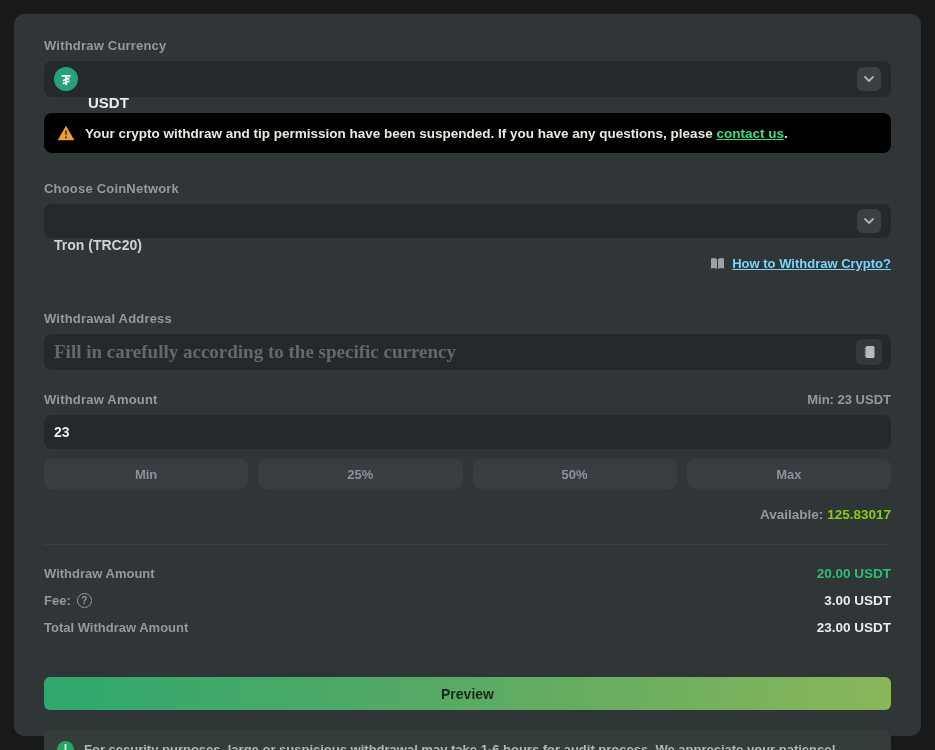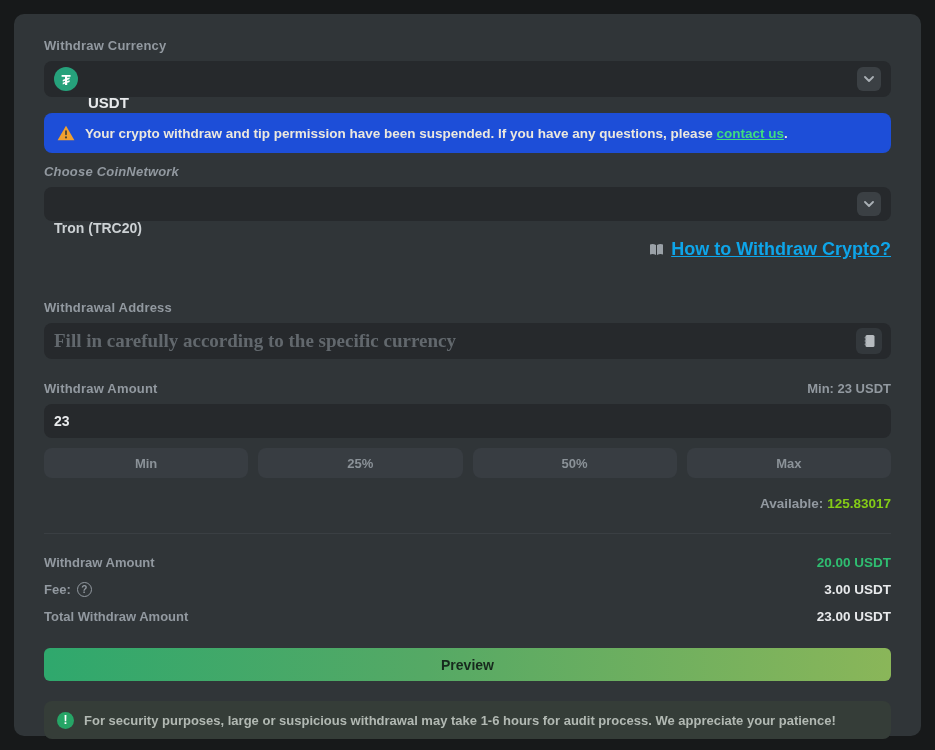--- a/index.html
+++ b/index.html
@@ -50,48 +50,48 @@
     width: 24px; height: 24px;
     background: #3b4044;
     border-radius: 6px;
     display: flex; align-items: center; justify-content: center;
     flex: 0 0 auto;
   }
   .chev-btn svg { display: block; }
   .banner-warning {
     margin-top: 16px;
     height: 40px;
-    background: #1d4ed8;
+    background: #000000;
     border-radius: 8px;
     display: flex; align-items: center;
     padding: 0 13px;
     gap: 10px;
     font-size: 13.5px;
     font-weight: 700;
     color: #ece8de;
   }
   .banner-warning a {
     color: #40dd7f;
     text-decoration: underline;
     cursor: pointer;
   }
-  .lbl-network { margin-top: 11px; font-style: italic; }
+  .lbl-network { margin-top: 28px; }
   .select-network { height: 34px; margin-top: 8px; }
   .select-network .select-value { font-size: 14px; color: #ccd1d4; }
   .help-row {
     margin-top: 18px;
     display: flex;
     justify-content: flex-end;
     align-items: center;
     gap: 7px;
   }
   .help-link {
-    font-size: 18px;
-    font-weight: 700;
-    color: #0ea5e9;
+    font-size: 13px;
+    font-weight: 700;
+    color: #7dd3fc;
     text-decoration: underline;
     cursor: pointer;
   }
   .lbl-address { margin-top: 40px; }
   .address-input-wrap { position: relative; margin-top: 8px; }
   .input-address {
     height: 36px;
     font-size: 19px;
     font-weight: 700;
     color: #ec4899;
@@ -160,21 +160,21 @@
     width: 15px; height: 15px;
     border: 1.5px solid #9299a0;
     border-radius: 50%;
     color: #9299a0;
     font-size: 10px;
     font-weight: 700;
     display: inline-flex; align-items: center; justify-content: center;
     cursor: pointer;
   }
   .preview-btn {
-    margin-top: 13px;
+    margin-top: 31px;
     width: 100%;
     height: 33px;
     border: none;
     border-radius: 6px;
     background: linear-gradient(90deg, #2fa86d 0%, #55a965 45%, #8ab659 100%);
     color: #17291d;
     font-size: 14px;
     font-weight: 700;
     font-family: "Liberation Sans", sans-serif;
     cursor: pointer;

